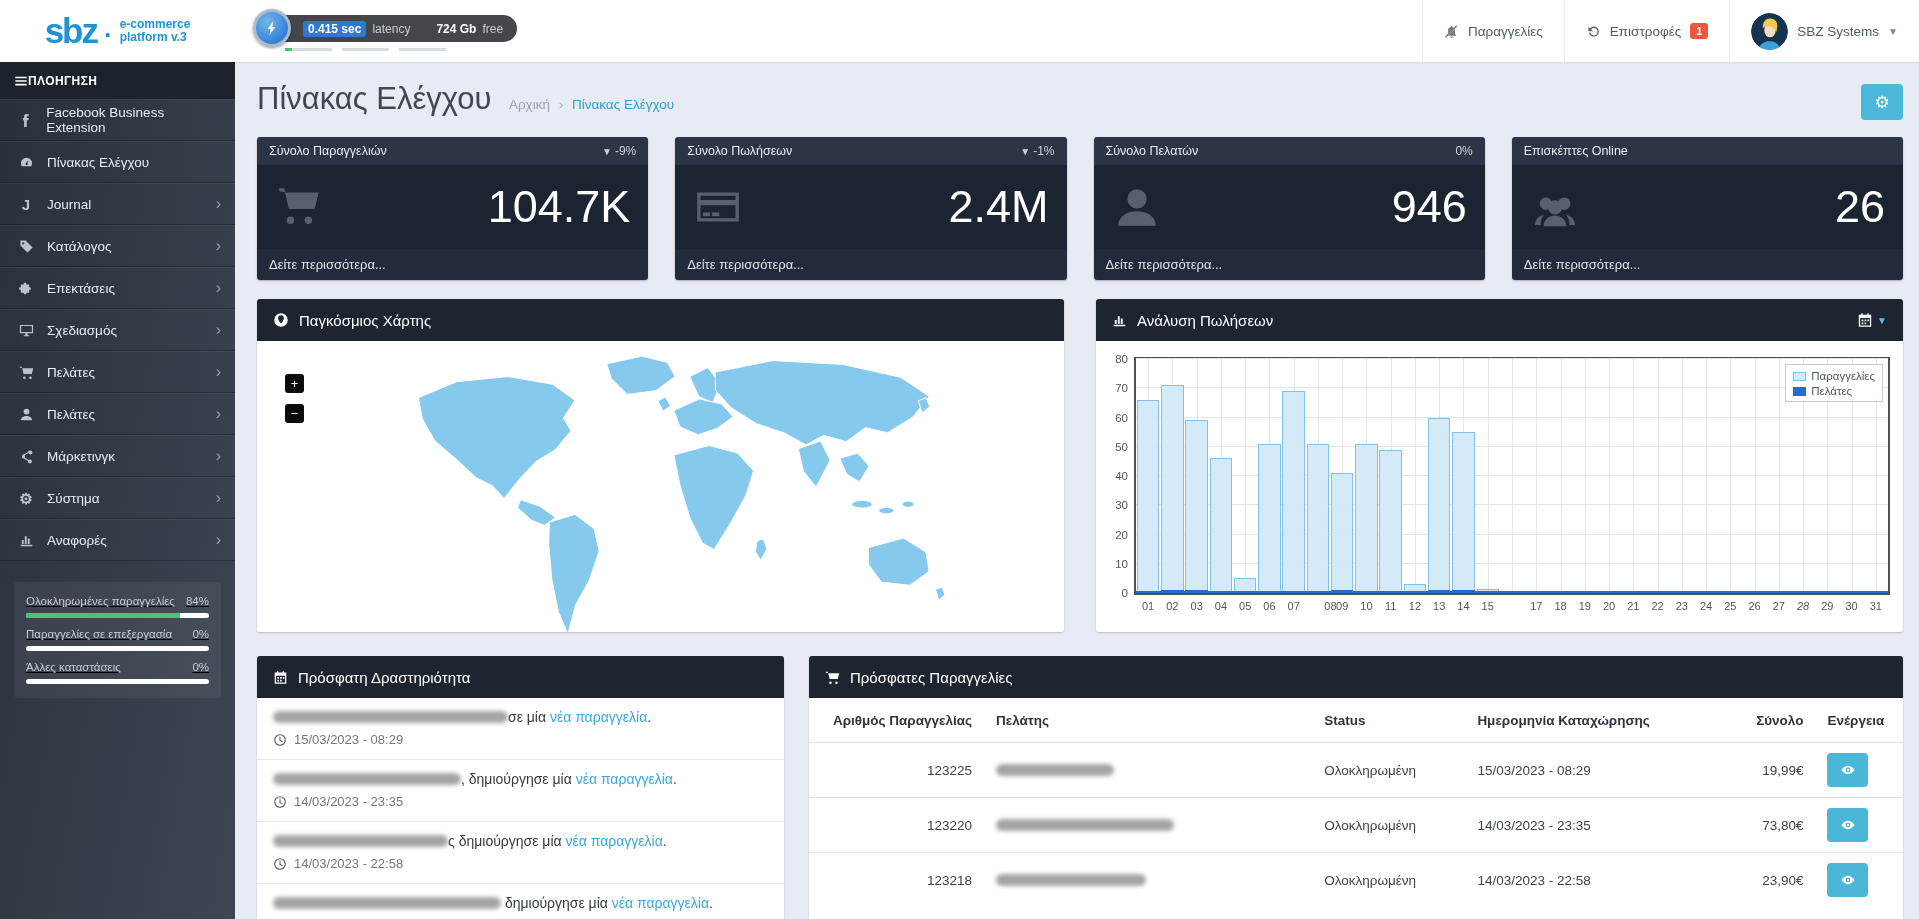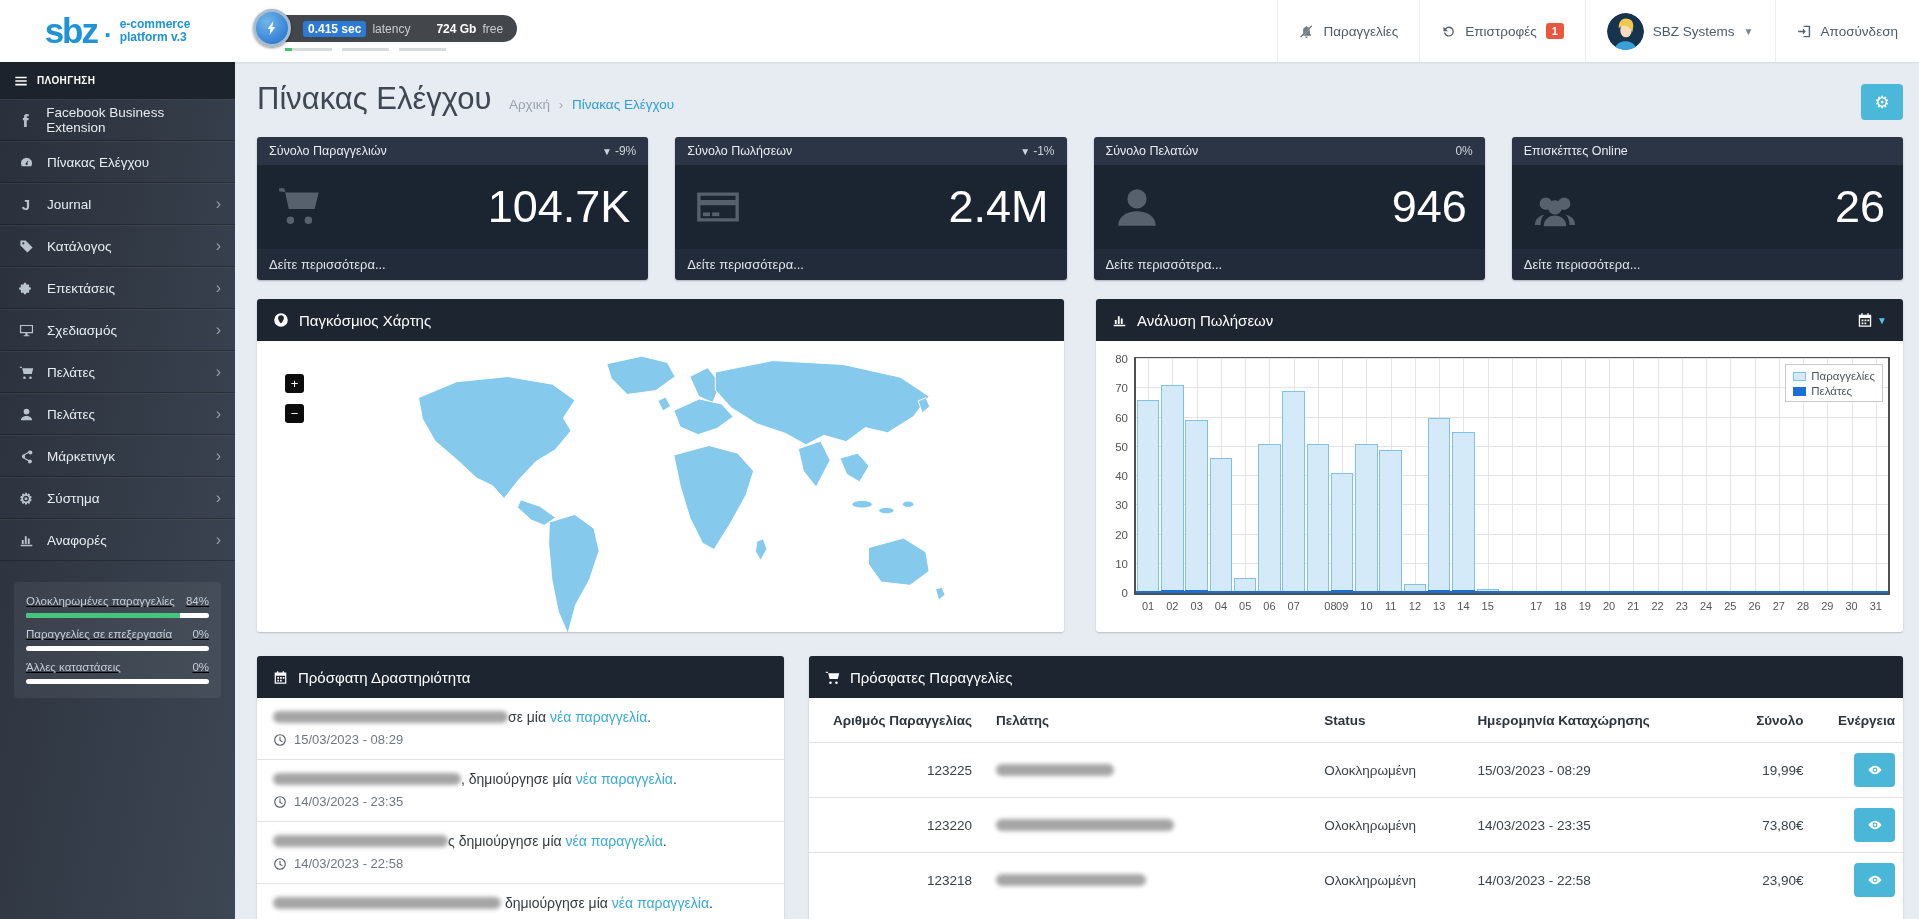--- a/index.html
+++ b/index.html
@@ -32,22 +32,22 @@
            color:#4e5a66;font-size:13.5px;cursor:pointer;}
   .tn-item .ic{color:#57636f;}
   .badge{background:#e9573f;color:#fff;font-size:11px;font-weight:bold;padding:2px 6px;border-radius:3px;}
   .avatar{width:37px;height:37px;border-radius:50%;overflow:hidden;flex:0 0 auto;}
   .caret{font-size:10px;color:#7a8692;}
 
   
   .sidebar{position:absolute;top:62px;left:0;width:235px;bottom:0;
            background:linear-gradient(100deg,#29303b 0%,#3d4document 0%,#3d4653 100%);
            background:linear-gradient(100deg,#29303b,#3d4653);}
-  .nav-title{height:37px;background:#1d232c;color:#fff;font-size:10px;font-weight:bold;
-             display:flex;align-items:center;gap:9px;padding:0 14px;letter-spacing:.4px;}
+  .nav-title{height:37px;background:#1d232c;color:#fff;font-size:12px;font-weight:bold;
+             display:flex;align-items:center;padding:0 14px;letter-spacing:.4px;}
   .side-item{height:40px;display:flex;align-items:center;padding:0 14px 0 16px;
              border-bottom:1px solid rgba(0,0,0,.25);border-top:1px solid rgba(255,255,255,.05);
              color:#e9edf2;font-size:13.5px;cursor:pointer;}
   .side-item .ic{width:20px;margin-right:11px;color:#bac4ce;font-weight:bold;}
   .chev{margin-left:auto;color:#96a0ac;font-size:16px;line-height:1;}
   .side-stats{margin:21px 14px 0;background:rgba(255,255,255,.06);border-radius:4px;padding:3px 12px 14px;}
   .ss-row{margin-top:10px;text-decoration:underline;}
   .ss-top{display:flex;justify-content:space-between;color:#c6cdd6;font-size:11.5px;}
   .ss-track{height:5px;background:#fff;border-radius:3px;margin-top:6px;overflow:hidden;}
   .ss-fill{height:100%;background:#45c47d;}
@@ -112,21 +112,21 @@
   .act-time .ic{color:#565d64;}
 
   table{width:100%;border-collapse:collapse;}
   th{font-size:13.5px;color:#2e353d;text-align:left;padding:15px 12px 14px;font-weight:bold;}
   td{font-size:13.5px;color:#3a424a;padding:10px 12px;border-top:1px solid #e2e2e2;vertical-align:middle;}
   .col-num{width:16%;text-align:right;}
   .col-cust{width:30%;}
   .col-status{width:14%;}
   .col-date{width:23%;}
   .col-total{width:9%;text-align:right;}
-  .col-act{width:8%;text-align:right;padding-right:8px;}
+  .col-act{width:8%;text-align:left;padding-right:18px;}
   .eye-btn{width:41px;height:34px;background:#4ab7d8;border:none;border-radius:4px;color:#fff;
            cursor:pointer;display:inline-flex;align-items:center;justify-content:center;}
 </style>
 </head>
 <body>
 
 <header class="topbar">
   <div class="logo">
     <span class="logo-sbz">sbz</span>
     <span class="logo-dot">·</span>
@@ -180,28 +180,20 @@
       <span class="avatar">
         <svg viewBox="0 0 36 36" width="37" height="37">
           <circle cx="18" cy="18" r="18" fill="#17344e"></circle>
           <path d="M7 36c1.5-6 6-8.5 11-8.5S27.5 30 29 36z" fill="#3aa0d8"></path>
           <ellipse cx="18.5" cy="16.5" rx="5.6" ry="7.2" fill="#f9dabc"></ellipse>
           <path d="M11.5 15c-.5-7 3.5-10 8-9.5 4.5.5 6.5 3.5 6 8l-.8 5c-2.2-4.2-4.7-6-8.2-6-2.3 0-3.8 1.2-5 2.5z" fill="#f2c94c"></path>
         </svg>
       </span>
       <span>SBZ Systems</span>
       <span class="caret">▼</span>
-    </a>
-    <a class="tn-item">
-      <span class="ic">
-        <svg viewBox="0 0 16 16" width="15" height="15" fill="currentColor">
-            <path d="M7 1.8h7v12.4H7v-1.5h5.5V3.3H7V1.8zM6.2 4.8l3.2 3.2-3.2 3.2V8.9H1.2V7.1h5V4.8z"></path>
-          </svg>
-      </span>
-      <span>Αποσύνδεση</span>
     </a>
   </nav>
 </header>
 
 <aside class="sidebar">
   <div class="nav-title">
     <span class="ic">
       <svg viewBox="0 0 16 16" width="14" height="14" fill="currentColor">
           <path d="M1.5 3h13v1.8h-13zM1.5 7.1h13v1.8h-13zM1.5 11.2h13V13h-13z"></path>
         </svg>
@@ -539,21 +531,21 @@
             <div class="xlab" style="left: 72.5806%;">23</div>
             <div class="gl-v" style="left: 75.8065%;"></div>
             <div class="xlab" style="left: 75.8065%;">24</div>
             <div class="gl-v" style="left: 79.0323%;"></div>
             <div class="xlab" style="left: 79.0323%;">25</div>
             <div class="gl-v" style="left: 82.2581%;"></div>
             <div class="xlab" style="left: 82.2581%;">26</div>
             <div class="gl-v" style="left: 85.4839%;"></div>
             <div class="xlab" style="left: 85.4839%;">27</div>
             <div class="gl-v" style="left: 88.7097%;"></div>
-            <div class="xlab" style="left: 88.7097%;">28</div>
+            <div class="xlab" style="left: 88.7097%; font-style: italic;">28</div>
             <div class="gl-v" style="left: 91.9355%;"></div>
             <div class="xlab" style="left: 91.9355%;">29</div>
             <div class="gl-v" style="left: 95.1613%;"></div>
             <div class="xlab" style="left: 95.1613%;">30</div>
             <div class="gl-v" style="left: 98.3871%;"></div>
             <div class="xlab" style="left: 98.3871%;">31</div>
             <div class="bar" style="left: 0.12%; width: 2.98581%; height: 82.5%; background: rgb(212, 234, 249); border: 1px solid rgb(127, 193, 231); z-index: 1;"></div>
             <div class="bar" style="left: 3.34581%; width: 2.98581%; height: 88.75%; background: rgb(212, 234, 249); border: 1px solid rgb(127, 193, 231); z-index: 1;"></div>
             <div class="bar" style="left: 6.57161%; width: 2.98581%; height: 73.75%; background: rgb(212, 234, 249); border: 1px solid rgb(127, 193, 231); z-index: 1;"></div>
             <div class="bar" style="left: 9.79742%; width: 2.98581%; height: 57.5%; background: rgb(212, 234, 249); border: 1px solid rgb(127, 193, 231); z-index: 1;"></div>

